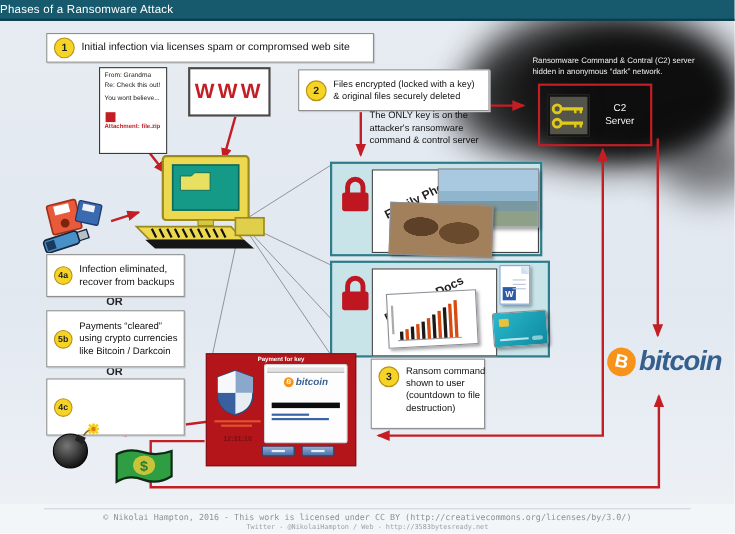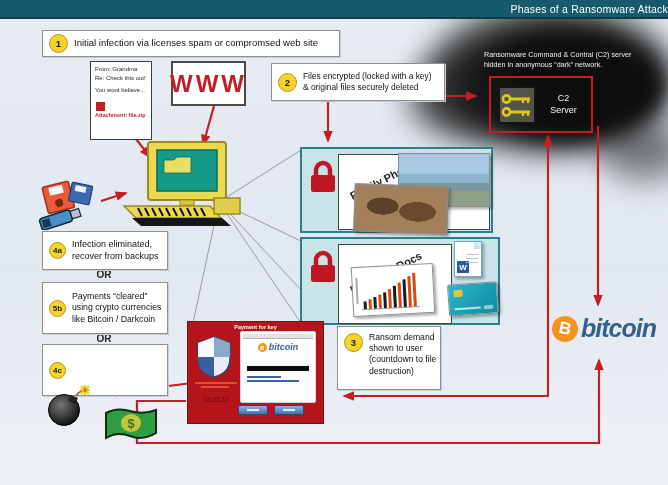--- a/index.html
+++ b/index.html
@@ -3,38 +3,38 @@
 <meta charset="utf-8">
 <style>
   html,body{margin:0;padding:0;background:#fff;}
   .stage{position:relative;width:668px;height:485px;overflow:hidden;
          background:linear-gradient(180deg,#e7ecf2 0%,#e2e8f0 55%,#edf1f6 96%);
          font-family:"Liberation Sans",sans-serif;color:#1a1a1a;}
   .abs{position:absolute;}
   .pre{white-space:pre;}
   
   .titlebar{left:0;top:0;width:668px;height:17px;background:#175a6e;border-bottom:2px solid #0d3d4d;
-            display:flex;align-items:center;justify-content:flex-end;color:#fff;font-size:10.5px;letter-spacing:.2px;}
+            display:flex;align-items:center;justify-content:flex-start;color:#fff;font-size:10.5px;letter-spacing:.2px;}
   
   .cloud{border-radius:50%;background:#1c1c1c;filter:blur(16px);}
   
   .stepbox{background:#fff;border:1px solid #8f8f8f;box-shadow:1px 1px 0 #c8cdd3;display:flex;align-items:center;}
   .badge{flex:0 0 auto;width:17px;height:17px;border-radius:50%;background:#f6d425;border:1px solid #b8921a;
          display:flex;align-items:center;justify-content:center;font-weight:bold;font-size:9.5px;color:#222;margin:0 6px;}
   .badge.sm{width:15px;height:15px;font-size:8px;}
   .steptext{font-size:9.5px;line-height:1.3;color:#111;}
   .or{left:42px;width:124px;text-align:center;font-weight:bold;font-size:10px;color:#222;}
   
   .email{left:90px;top:61px;width:62px;height:79px;background:#fff;border:1.5px solid #3a3a3a;padding:3px 2px 2px 4px;box-sizing:border-box;}
   .email .l{font-size:6px;line-height:1.45;color:#222;}
   .email .att-sq{width:9px;height:9px;background:#c41e25;margin:7px 0 1px 1px;}
   .email .att{font-size:5.5px;color:#c41e25;font-weight:bold;}
   
   .www{left:171px;top:61px;width:75px;height:45px;background:#fff;border:2px solid #4a4a4a;box-sizing:border-box;
-       display:flex;align-items:center;justify-content:center;font-size:24px;font-weight:bold;color:#c41e25;letter-spacing:3px;}
+       display:flex;align-items:center;justify-content:center;font-size:19px;font-weight:bold;color:#c41e25;letter-spacing:3px;}
   
   .onlykey{left:336px;top:99px;width:110px;font-size:8.5px;line-height:1.38;color:#111;}
   .c2cap{left:484px;top:50px;width:180px;font-size:7.2px;line-height:1.35;color:#eee;z-index:6;}
   .commlbl{left:455px;top:398px;width:130px;font-size:8.2px;line-height:1.3;color:#111;}
   
   .c2box{left:489px;top:76px;width:100px;height:53px;border:2.5px solid #c41e25;z-index:6;display:flex;align-items:center;}
   .keypanel{width:38px;height:38px;margin-left:7px;background:#55544a;border:2px solid #141414;box-sizing:border-box;}
   .c2lbl{flex:1;text-align:center;color:#f4f4f4;font-size:9px;line-height:1.3;}
   
   .fbox{background:#c9e4e8;border:2px solid #2e7d8c;box-sizing:border-box;z-index:10;}
@@ -128,20 +128,23 @@
   <div class="abs www z10">
     <span>WWW</span>
   </div>
 
   <div class="abs stepbox z10" style="left:271px;top:63px;width:172px;height:36px;">
     <span class="badge">2</span>
     <span class="steptext pre" style="font-size:8.4px;">Files encrypted (locked with a key)
 &amp; original files securely deleted</span>
   </div>
 
+  <div class="abs onlykey pre z10">The ONLY key is on the
+attacker's ransomware
+command &amp; control server</div>
 
   <div class="abs c2cap pre">Ransomware Command &amp; Contral (C2) server
 hidden in anonymous “dark” network.</div>
   <div class="abs c2box">
     <div class="keypanel">
       <svg width="34" height="34" viewBox="0 0 34 34">
         <g stroke="#e0ca18" fill="none">
           <circle cx="6.5" cy="11" r="3.6" stroke-width="2.6"></circle>
           <line x1="10" y1="11" x2="30" y2="11" stroke-width="3"></line>
           <line x1="23" y1="11" x2="23" y2="15" stroke-width="2.2"></line>
@@ -290,21 +293,21 @@
     <div class="rbtn" style="left:50px;">
         <i></i>
       </div>
     <div class="rbtn" style="left:86px;">
         <i></i>
       </div>
   </div>
 
   <div class="abs stepbox z10" style="left:337px;top:326px;width:102px;height:62px;align-items:flex-start;">
     <span class="badge" style="margin-top:6px;">3</span>
-    <span class="steptext pre" style="font-size:8.6px;margin-top:5px;">Ransom demand
+    <span class="steptext pre" style="font-size:8.6px;margin-top:5px;">Ransom command
 shown to user
 (countdown to file
 destruction)</span>
   </div>
 
 
   <div class="abs btcbig">
     <span class="btcbigcir">B</span>
     <span class="btcword">bitcoin</span>
   </div>
@@ -327,14 +330,19 @@
     <path d="M32,14 Q36,8 40,9" stroke="#8a6a2a" stroke-width="1.6" fill="none"></path>
     <g stroke="#f2cf1d" stroke-width="2.4">
       <line x1="36" y1="8" x2="46" y2="8"></line>
         <line x1="41" y1="3" x2="41" y2="13"></line>
       <line x1="37" y1="4" x2="45" y2="12"></line>
         <line x1="37" y1="12" x2="45" y2="4"></line>
     </g>
     <circle cx="41" cy="8" r="2" fill="#e07b10"></circle>
   </svg>
 
+  <div class="abs footer">
+    <div class="rule"></div>
+    <div class="f1">© Nikolai Hampton, 2016 - This work is licensed under CC BY (http://creativecommons.org/licenses/by/3.0/)</div>
+    <div class="f2">Twitter - @NikolaiHampton / Web - http://3583bytesready.net</div>
+  </div>
 
 </div>
 
 </body></html>

